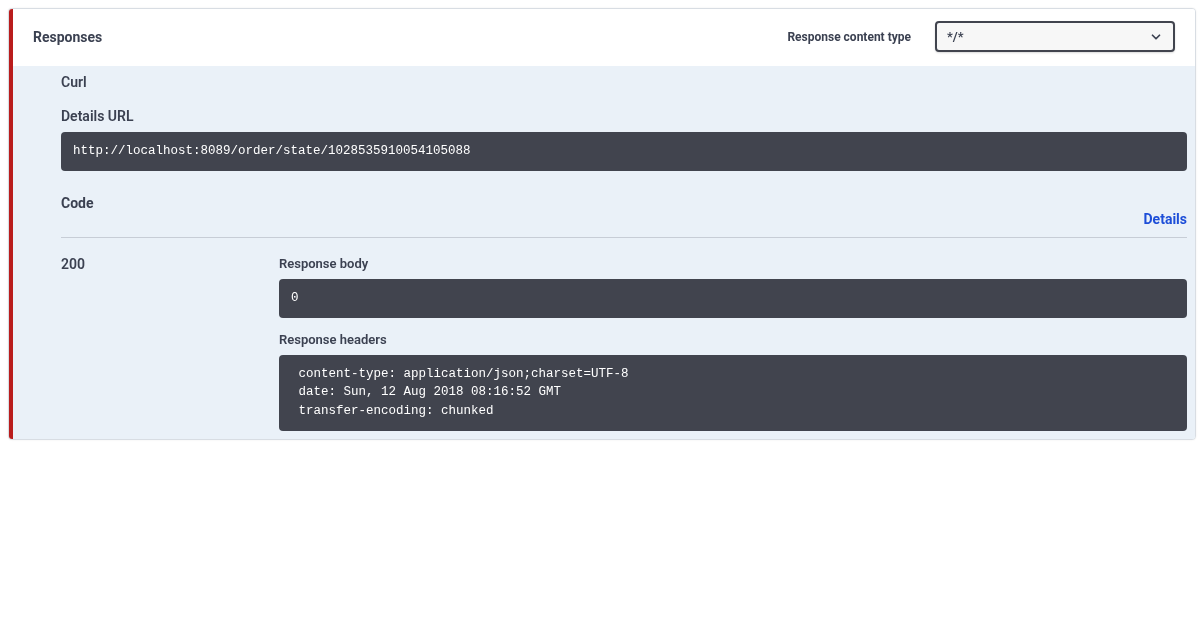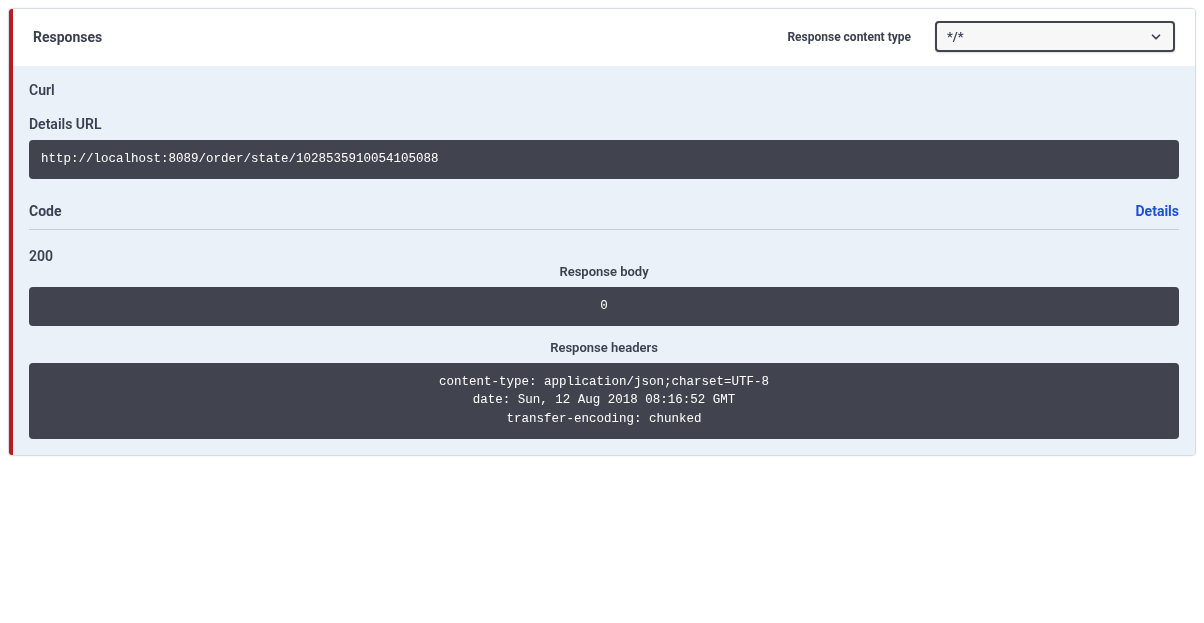--- a/index.html
+++ b/index.html
@@ -56,22 +56,23 @@
     cursor: pointer;
   }
   .content-type-select .chev {
     position: absolute;
     right: 10px;
     top: 50%;
     transform: translateY(-50%);
     pointer-events: none;
   }
   .responses-body {
-    padding: 16px;
+    padding: 8px;
     background: #eaf1f8;
+    margin-left: 40px;
   }
   .section-label {
     font-size: 14px;
     font-weight: 600;
     color: #3b4151;
     margin-bottom: 8px;
     margin-top: 18px;
   }
   .section-label:first-child { margin-top: 0; }
   .code-block {
@@ -84,35 +85,35 @@
     line-height: 1.5;
     white-space: pre;
     overflow-x: auto;
   }
   .code-block.tall { min-height: 100px; }
   .table-header {
     display: flex;
     border-bottom: 1px solid #c7cdd6;
     padding: 10px 0 10px 0;
     margin-top: 14px;
+    flex-direction: column;
   }
   .col-code { width: 218px; font-size: 14px; font-weight: 700; color: #3b4151; }
   .col-details { flex: 1; font-size: 14px; font-weight: 700; color: #1d4ed8; text-align: right; }
   .table-row {
     display: flex;
     padding-top: 18px;
-    flex-direction: column;
   }
   .code-cell {
     width: 218px;
     font-size: 14px;
     font-weight: 600;
     color: #3b4151;
   }
-  .details-cell { flex: 1; text-align: center; }
+  .details-cell { flex: 1; }
   .sub-label {
     font-size: 13px;
     font-weight: 600;
     color: #3b4151;
     margin-bottom: 8px;
   }
   .sub-label.mt { margin-top: 14px; }
   .chev svg { display: block; }
 </style>
 </head>

